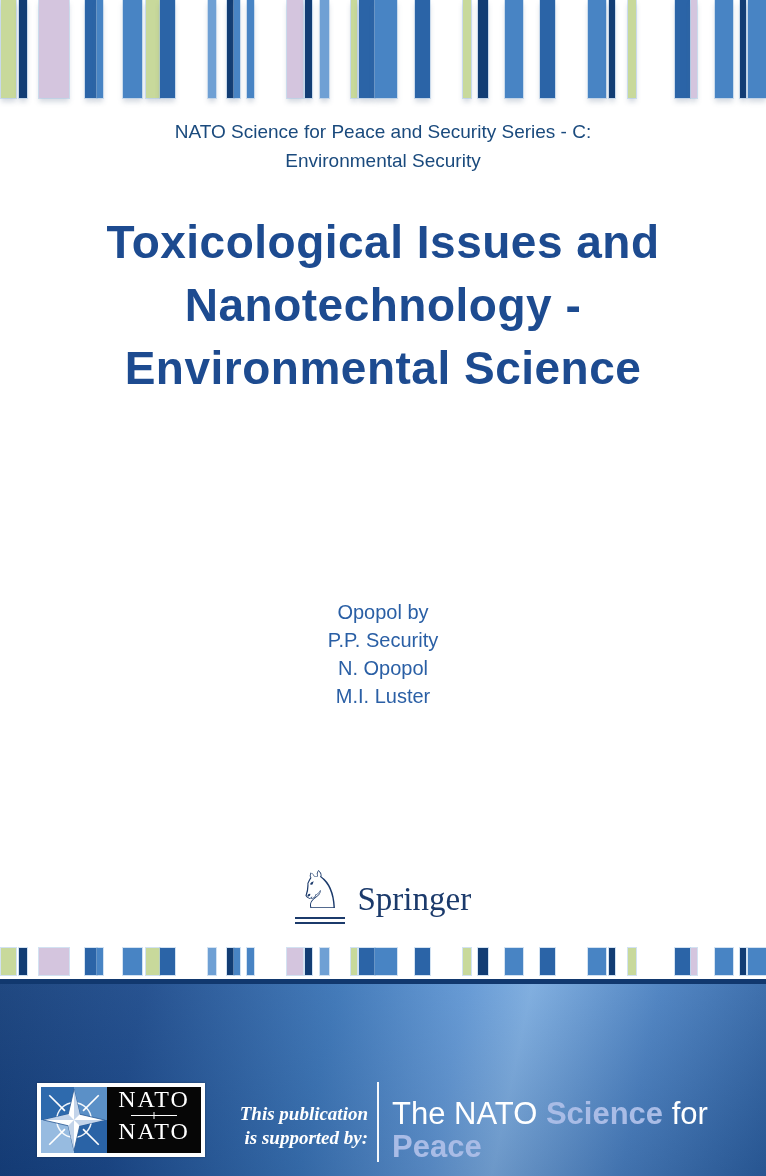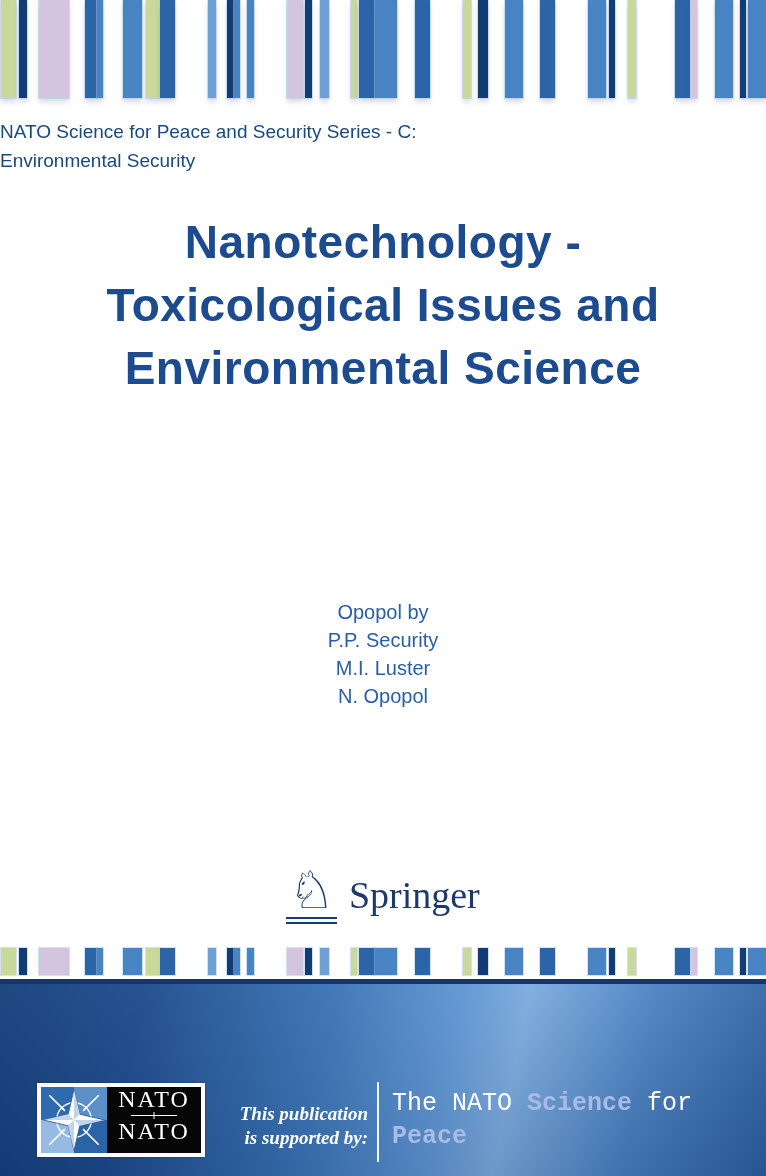--- a/index.html
+++ b/index.html
@@ -8,34 +8,34 @@
     font-family:"Liberation Sans",sans-serif;
   }
   
   .band{position:absolute;left:0;width:766px;}
   .band-top{top:0;height:98px;}
   .band-bottom{top:948px;height:27px;}
   .stripe{position:absolute;top:0;bottom:0;
     box-shadow:0 0 0 1px rgba(165,198,230,.5), 0 4px 5px rgba(90,110,140,.25);}
   .band-bottom .stripe{box-shadow:0 0 0 1px rgba(165,198,230,.5);}
   
-  .series{position:absolute;top:117px;left:0;width:100%;text-align:left;
+  .series{position:absolute;top:117px;left:0;width:100%;text-align:center;
     color:#1a4a7d;font-size:19px;line-height:29px;font-weight:500;}
   
   .title{position:absolute;top:211px;left:0;width:100%;margin:0;text-align:center;
     color:#1d4b90;font-size:46px;line-height:63px;font-weight:700;letter-spacing:.5px;}
   
   .editors{position:absolute;top:598px;left:0;width:100%;text-align:center;
     color:#2a5fa5;font-size:20px;line-height:28px;}
   
   .springer{position:absolute;top:864px;left:0;width:100%;display:flex;
     justify-content:center;align-items:flex-end;gap:12px;color:#1b3a6b;}
   .knight{font-family:"DejaVu Sans",sans-serif;font-size:52px;line-height:1;
     display:inline-block;border-bottom:7px double #1b3a6b;padding:0 2px 1px 2px;}
-  .sp-name{font-family:"Liberation Serif",serif;font-size:38px;line-height:1.5;}
+  .sp-name{font-family:"Liberation Serif",serif;font-size:33px;line-height:1.5;}
   
   .blue-band{position:absolute;top:979px;left:0;width:766px;height:197px;
     border-top:5px solid #11386e;box-sizing:border-box;
     background:
       linear-gradient(180deg, rgba(255,255,255,.05) 0%, rgba(0,10,40,.12) 100%),
       linear-gradient(102deg,#143e7a 0%,#1c4a8b 18%,#3a74b6 42%,#6096d3 58%,#7babde 66%,#4a80c0 82%,#2c5f9f 100%);}
   
   .nato-logo{position:absolute;left:37px;top:99px;background:#ffffff;padding:4px;
     display:flex;box-shadow:0 0 2px rgba(0,0,0,.35);}
   .checker{position:relative;width:66px;height:66px;display:grid;
@@ -48,22 +48,22 @@
     font-family:"Liberation Serif",serif;font-size:24px;letter-spacing:2px;line-height:1.05;}
   .nato-div{width:46px;height:1px;background:#fff;position:relative;margin:3px 0;}
   .nato-div::after{content:"";position:absolute;left:50%;top:-3px;width:1px;height:7px;
     background:#fff;transform:translateX(-50%);}
   
   .support{position:absolute;left:150px;top:118px;width:218px;text-align:right;
     color:#ffffff;font-family:"Liberation Serif",serif;font-style:italic;font-weight:700;
     font-size:19px;line-height:24px;}
   .vdivider{position:absolute;left:377px;top:98px;width:2px;height:80px;background:#ffffff;opacity:.95;}
   
-  .programme{position:absolute;left:392px;top:103px;color:#ffffff;
-    font-family:Liberation Mono, monospace;font-size:25px;line-height:33px;}
+  .programme{position:absolute;left:392px;top:113px;color:#ffffff;
+    font-family:Liberation Sans, sans-serif;font-size:31px;line-height:33px;}
   .programme .accent{color:#a9bce6;font-weight:700;}
 </style>
 </head>
 <body>
 
 <div class="cover">
 
   <div class="band band-top">
       <div class="stripe" style="left: 1px; width: 15px; background: rgb(200, 217, 155);"></div>
       <div class="stripe" style="left: 19px; width: 8px; background: rgb(18, 61, 116);"></div>
@@ -97,30 +97,30 @@
       <div class="stripe" style="left: 740px; width: 6px; background: rgb(18, 61, 116);"></div>
       <div class="stripe" style="left: 748px; width: 18px; background: rgb(72, 132, 196);"></div>
     </div>
 
   <div class="series">
     <div>NATO Science for Peace and Security Series - C:</div>
     <div>Environmental Security</div>
   </div>
 
   <h1 class="title">
+    <div>Toxicological Issues and</div>
     <div>Nanotechnology -</div>
-    <div>Toxicological Issues and</div>
     <div>Environmental Science</div>
   </h1>
 
   <div class="editors">
     <div>Opopol by</div>
     <div>P.P. Security</div>
+    <div>N. Opopol</div>
     <div>M.I. Luster</div>
-    <div>N. Opopol</div>
   </div>
 
   <div class="springer">
     <span class="knight">♘</span>
     <span class="sp-name">Springer</span>
   </div>
 
   <div class="band band-bottom">
       <div class="stripe" style="left: 1px; width: 15px; background: rgb(200, 217, 155);"></div>
       <div class="stripe" style="left: 19px; width: 8px; background: rgb(18, 61, 116);"></div>

